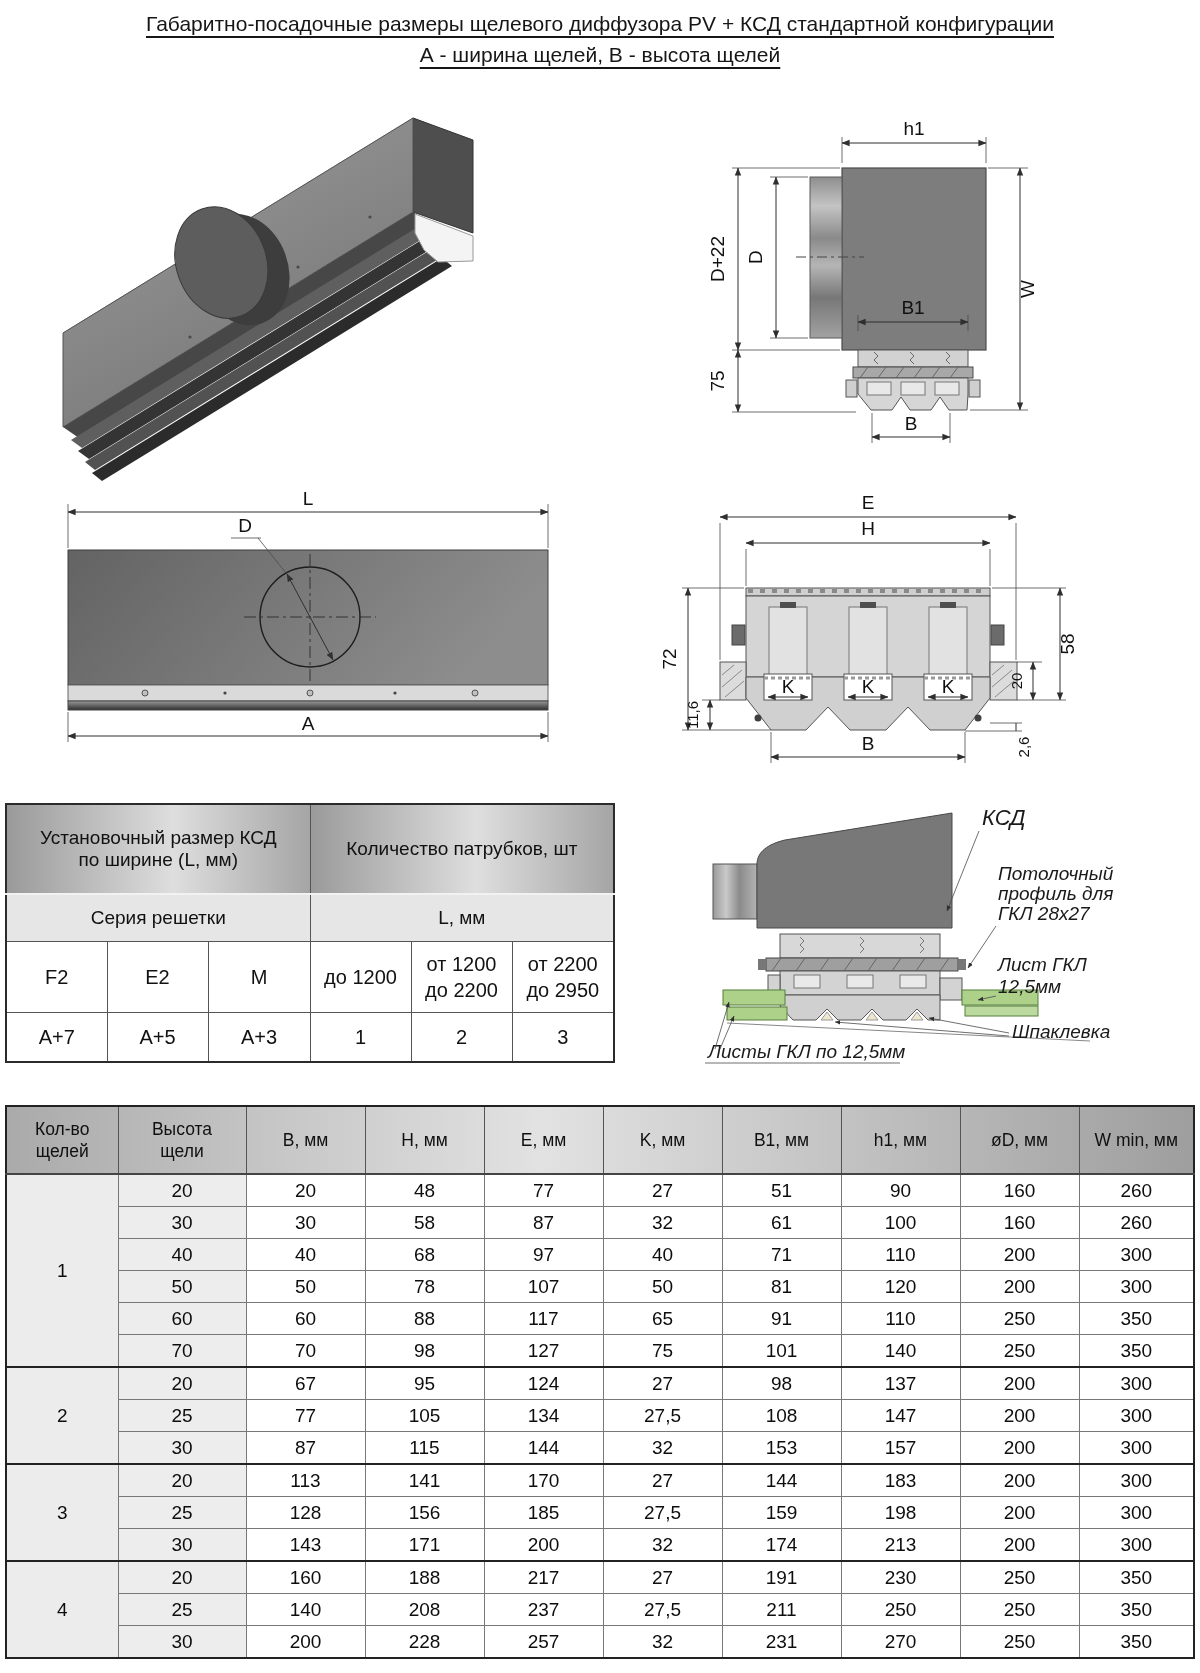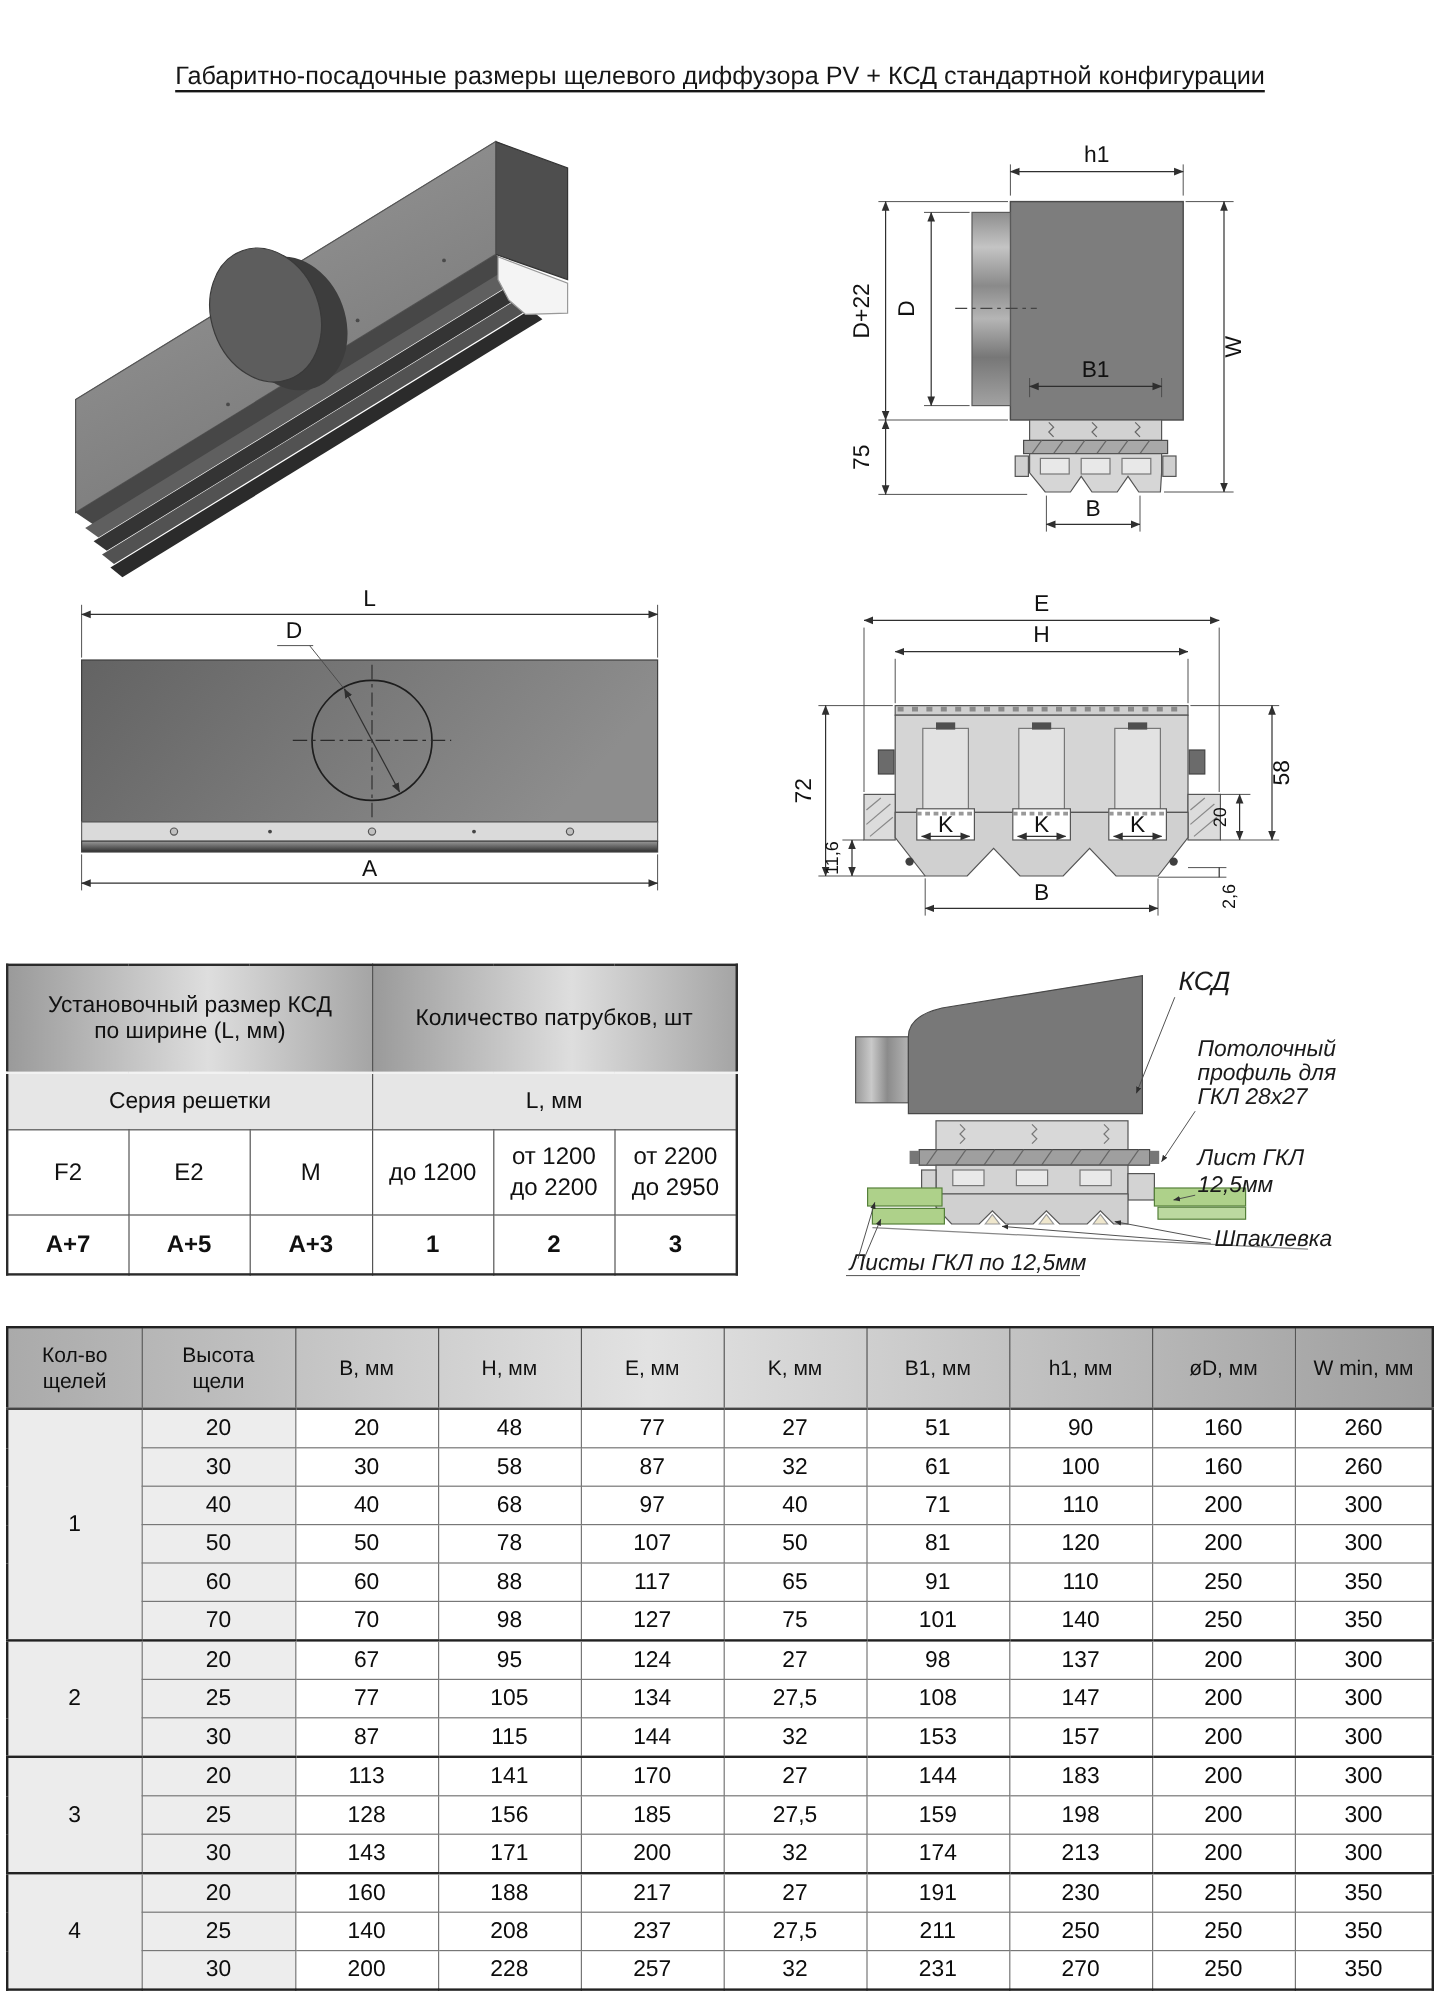--- a/index.html
+++ b/index.html
@@ -1,56 +1,57 @@
 <!DOCTYPE html>
 <html><head>
 <meta charset="utf-8">
 <style>
   html,body{margin:0;padding:0;background:#ffffff;font-family:"Liberation Sans",sans-serif;}
   #page{position:relative;width:1200px;height:1673px;background:#fff;overflow:hidden;}
 
   
   #title{position:absolute;top:8px;left:0;width:100%;text-align:center;color:#161616;}
-  #title .t-line{font-size:21px;line-height:31px;text-decoration:underline;text-underline-offset:5px;text-decoration-thickness:1.5px;margin-top:40px;}
+  #title .t-line{font-size:21px;line-height:31px;text-decoration:underline;text-underline-offset:5px;text-decoration-thickness:1.5px;}
 
   
   .drw{position:absolute;}
 
   
   .dim{stroke:#2f2f2f;stroke-width:1;fill:none;}
   .ext{stroke:#4a4a4a;stroke-width:0.8;fill:none;}
   .dlabel{font-family:"Liberation Sans",sans-serif;font-size:19px;fill:#111;}
   .dsm{font-size:15px;}
   .itlabel{font-family:"Liberation Sans",sans-serif;font-size:19px;font-style:italic;fill:#1a1a1a;}
 
   
   #table1{position:absolute;left:5px;top:803px;width:608px;border-collapse:collapse;table-layout:fixed;border:2px solid #2b2b2b;padding-left:47px;}
   #table1 td,#table1 th{border:1px solid #555;text-align:center;vertical-align:middle;color:#111;font-weight:400;}
   #table1 tr.hd1 th{background:linear-gradient(90deg,#9a9a9a,#dedede 55%,#a5a5a5);font-size:19px;height:86px;border-bottom:2px solid #f2f2f2;}
   #table1 tr.hd2 td{background:#e6e6e6;font-size:19px;height:44px;margin-top:33px;}
   #table1 tr.r3 td{font-size:20px;height:68px;white-space:pre-line;line-height:26px;}
-  #table1 tr.r4 td{font-size:20px;height:46px;font-weight:bold;}
+  #table1 tr.r4 td{font-size:20px;height:46px;}
 
   
   #maintbl{position:absolute;left:5px;top:1105px;width:1188px;border-collapse:collapse;table-layout:fixed;border:2px solid #222;}
   #maintbl th{background:transparent;font-size:17.5px;font-weight:400;color:#101010;height:64px;border:1px solid #555;white-space:pre-line;line-height:22px;}
   #maintbl thead tr{background:linear-gradient(90deg,#aaaaaa,#e2e2e2 45%,#9e9e9e);padding-left:29px;}
   #maintbl thead tr th{border-bottom:2px solid #444;}
   #maintbl td{border:1px solid #777;text-align:center;vertical-align:middle;font-size:19px;color:#0d0d0d;height:29px;background:#fff;}
   #maintbl td.slots-cell{background:#ececec;font-size:19px;}
   #maintbl td.height-cell{background:#ededed;}
   #maintbl tr.group-start td{border-top:2px solid #222;}
 </style>
 </head>
 <body>
 
 <div id="page">
 
   <div id="title">
     <div class="t-line">Габаритно-посадочные размеры щелевого диффузора PV + КСД стандартной конфигурации</div>
+    <div class="t-line">А - ширина щелей, В - высота щелей</div>
   </div>
 
   <svg class="drw" style="left:40px;top:95px;" width="560" height="395" viewBox="0 0 560 395">
     <defs>
       <linearGradient id="isoG" x1="0" y1="0" x2="0.6" y2="1">
         <stop offset="0" stop-color="#9d9d9d"></stop>
           <stop offset="1" stop-color="#767676"></stop>
       </linearGradient>
     </defs>
     <polygon points="23,238 373,23 391,30 41,245" fill="#b5b5b5" stroke="#6a6a6a" stroke-width="0.6"></polygon>

